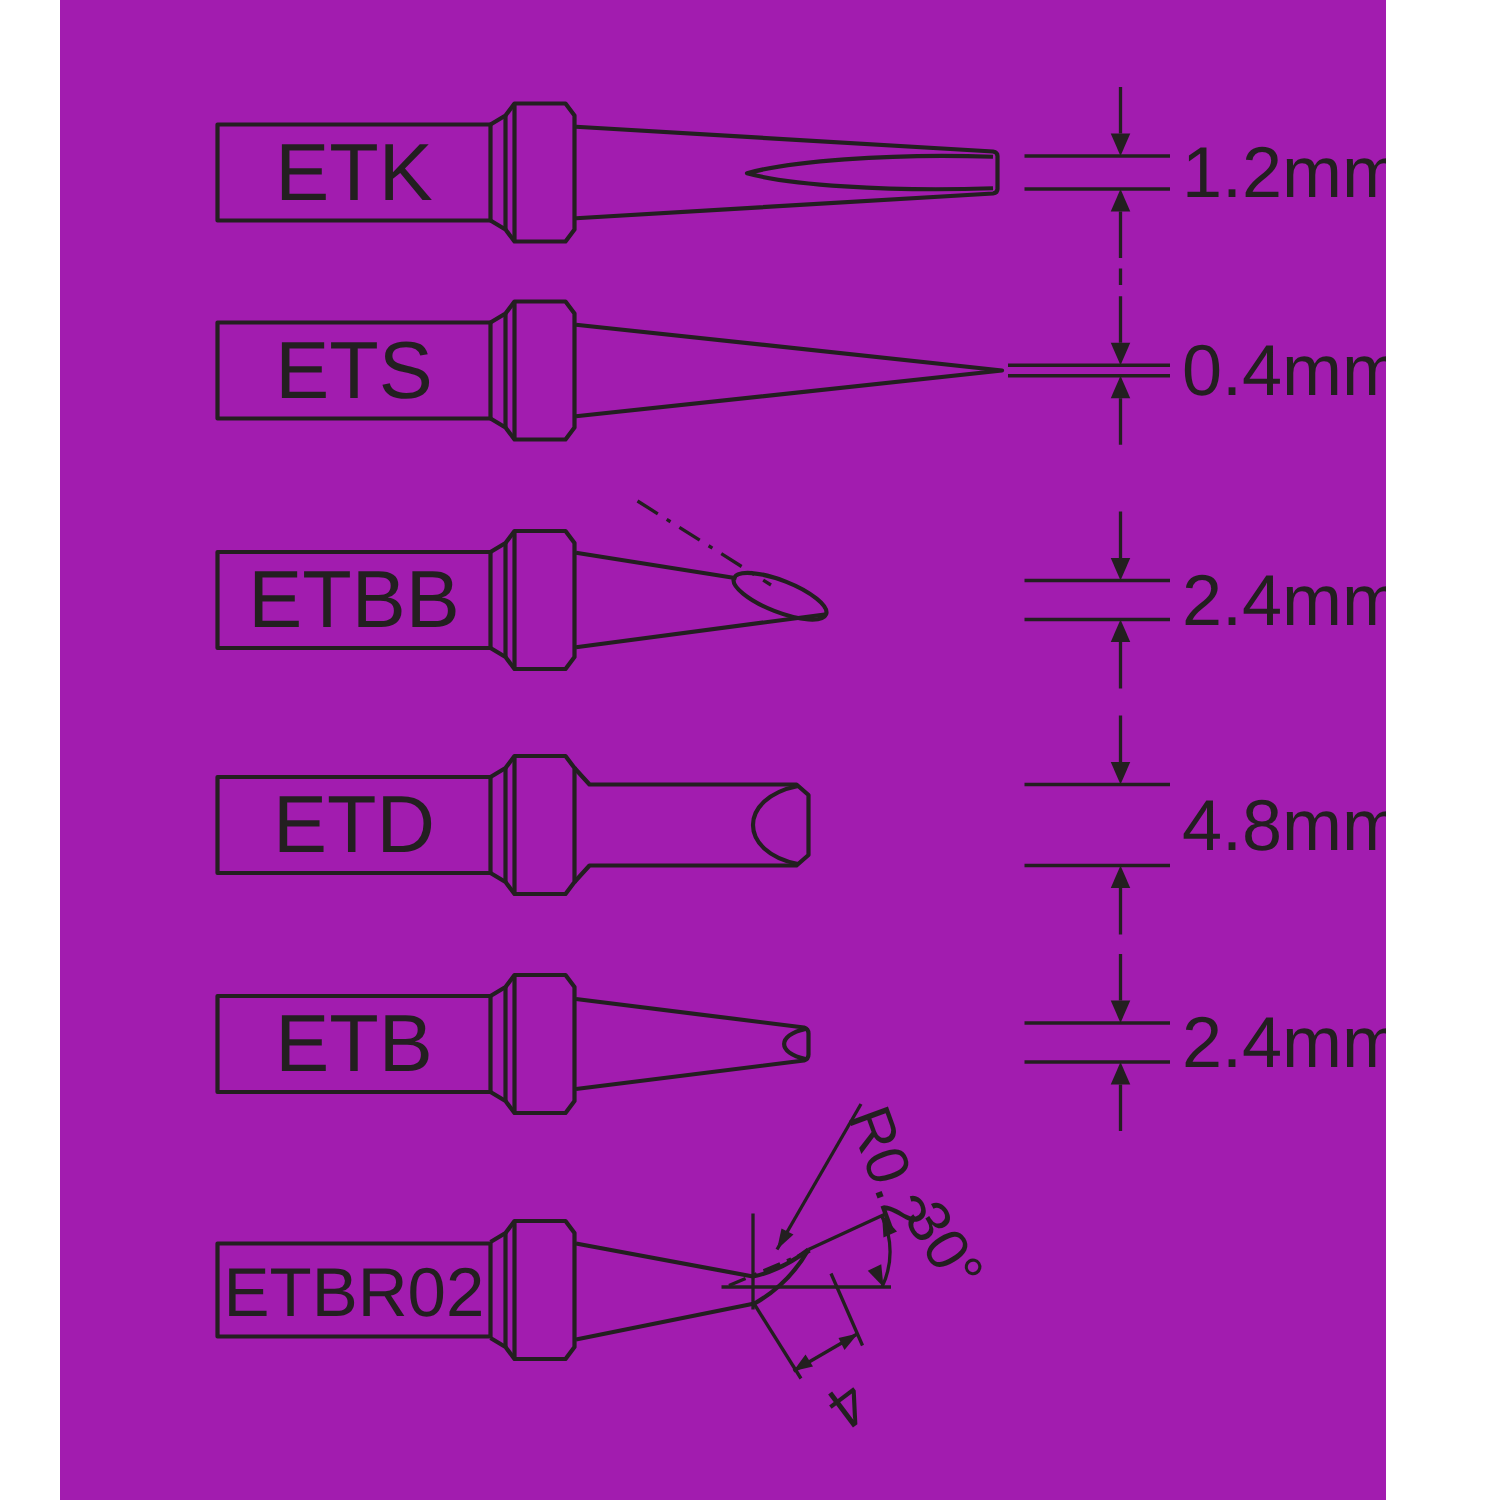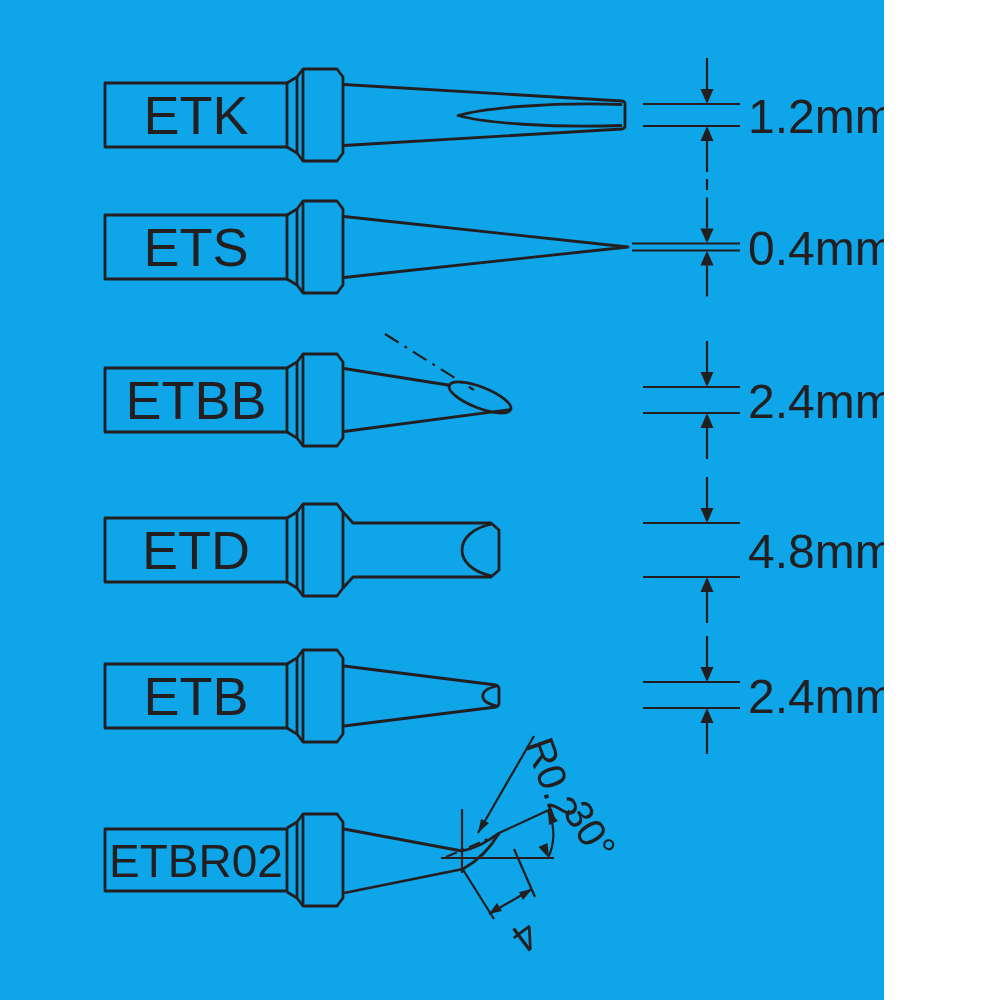--- a/index.html
+++ b/index.html
@@ -1,16 +1,16 @@
 <!DOCTYPE html>
 <html><head>
 <meta charset="utf-8">
 <style>
   html,body{margin:0;padding:0;background:#ffffff;}
-  #stage{position:relative;width:884px;height:1000px;background:#0ea5e9;overflow:hidden;}
+  #stage{position:relative;width:884px;height:1000px;background:#a21caf;overflow:hidden;margin-left:40px;}
   svg{display:block;}
   .o  { fill:none; stroke:#231f20; stroke-width:2.8; stroke-linejoin:round; stroke-linecap:butt; }
   .d  { fill:none; stroke:#231f20; stroke-width:2.2; }
   .cl { fill:none; stroke:#231f20; stroke-width:2.2; }
   .a  { fill:#231f20; stroke:none; }
   .t  { fill:#231f20; stroke:none; font-family:"Liberation Sans", sans-serif; }
   .lbl   { font-size:54px; }
   .lblsm { font-size:46px; }
   .dim   { font-size:48px; }
   .ann   { font-size:40px; }

